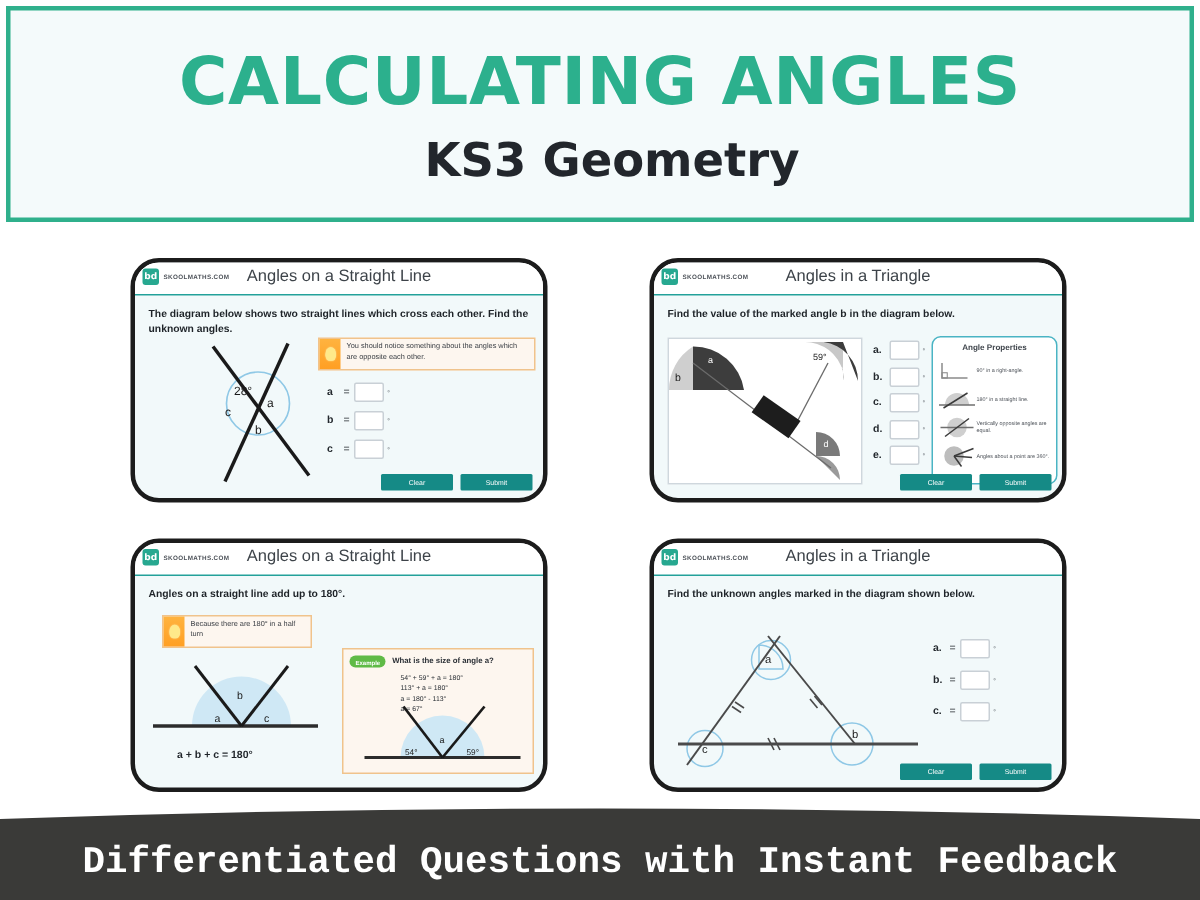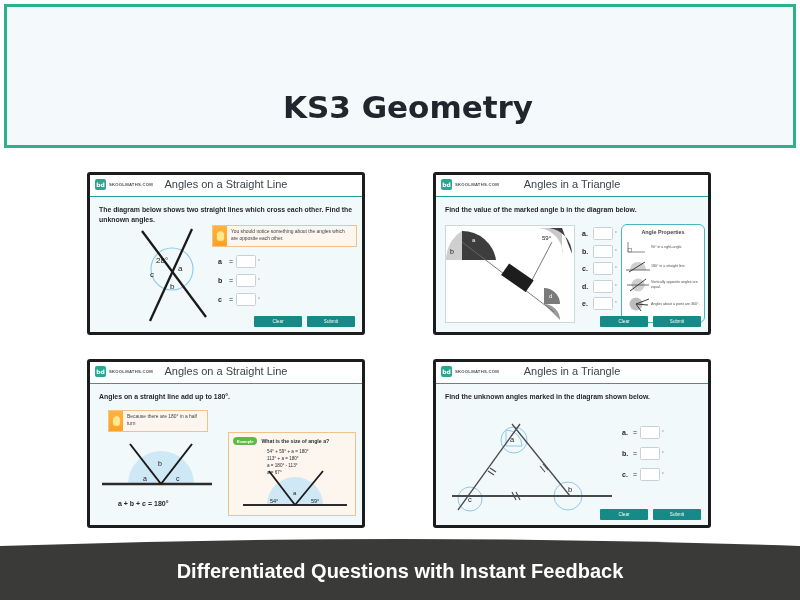--- a/index.html
+++ b/index.html
@@ -37,21 +37,21 @@
   .grid-area {
     position: absolute; left: 0; top: 152px; width: 800px; height: 396px;
     background: #ffffff;
   }
 
   
   .card {
     position: absolute;
     background: #f2f9fa;
     border: 3px solid #1c1c1c;
-    border-radius: 3px;
+    border-radius: 19px;
     overflow: hidden;
   }
   .card.c1 { left: 87px;  top: 20px;  width: 278px; height: 163px; }
   .card.c2 { left: 433px; top: 20px;  width: 278px; height: 163px; }
   .card.c3 { left: 87px;  top: 207px; width: 278px; height: 169px; }
   .card.c4 { left: 433px; top: 207px; width: 278px; height: 169px; }
 
   .card-head {
     position: relative; height: 22px; background: #ffffff;
     border-bottom: 1.6px solid #23a19a;
@@ -157,28 +157,29 @@
   .footer {
     position: absolute; left: 0; bottom: 0; width: 800px; height: 52px;
     background: #3a3a38;
   }
   .footer-curve {
     position: absolute; left: 0; top: -10px; width: 800px; height: 14px;
     overflow: hidden;
   }
   .footer-text {
     position: absolute; left: 0; top: 12px; width: 100%; text-align: center;
-    color: #ffffff; font-size: 20px; font-weight: 700;
-    font-family: Liberation Sans, sans-serif;
+    color: #ffffff; font-size: 25px; font-weight: 700;
+    font-family: Liberation Mono, monospace;
   }
 </style>
 </head>
 <body>
 
 <div class="header-band">
+  <div class="header-title">CALCULATING ANGLES</div>
   <div class="header-sub">KS3 Geometry</div>
 </div>
 
 <div class="grid-area">
 
   <div class="card c1">
     <div class="card-head">
       <div class="logo-badge">
         <span class="logo-mark">bd</span>
         <span class="logo-text">SKOOLMATHS.COM</span>

